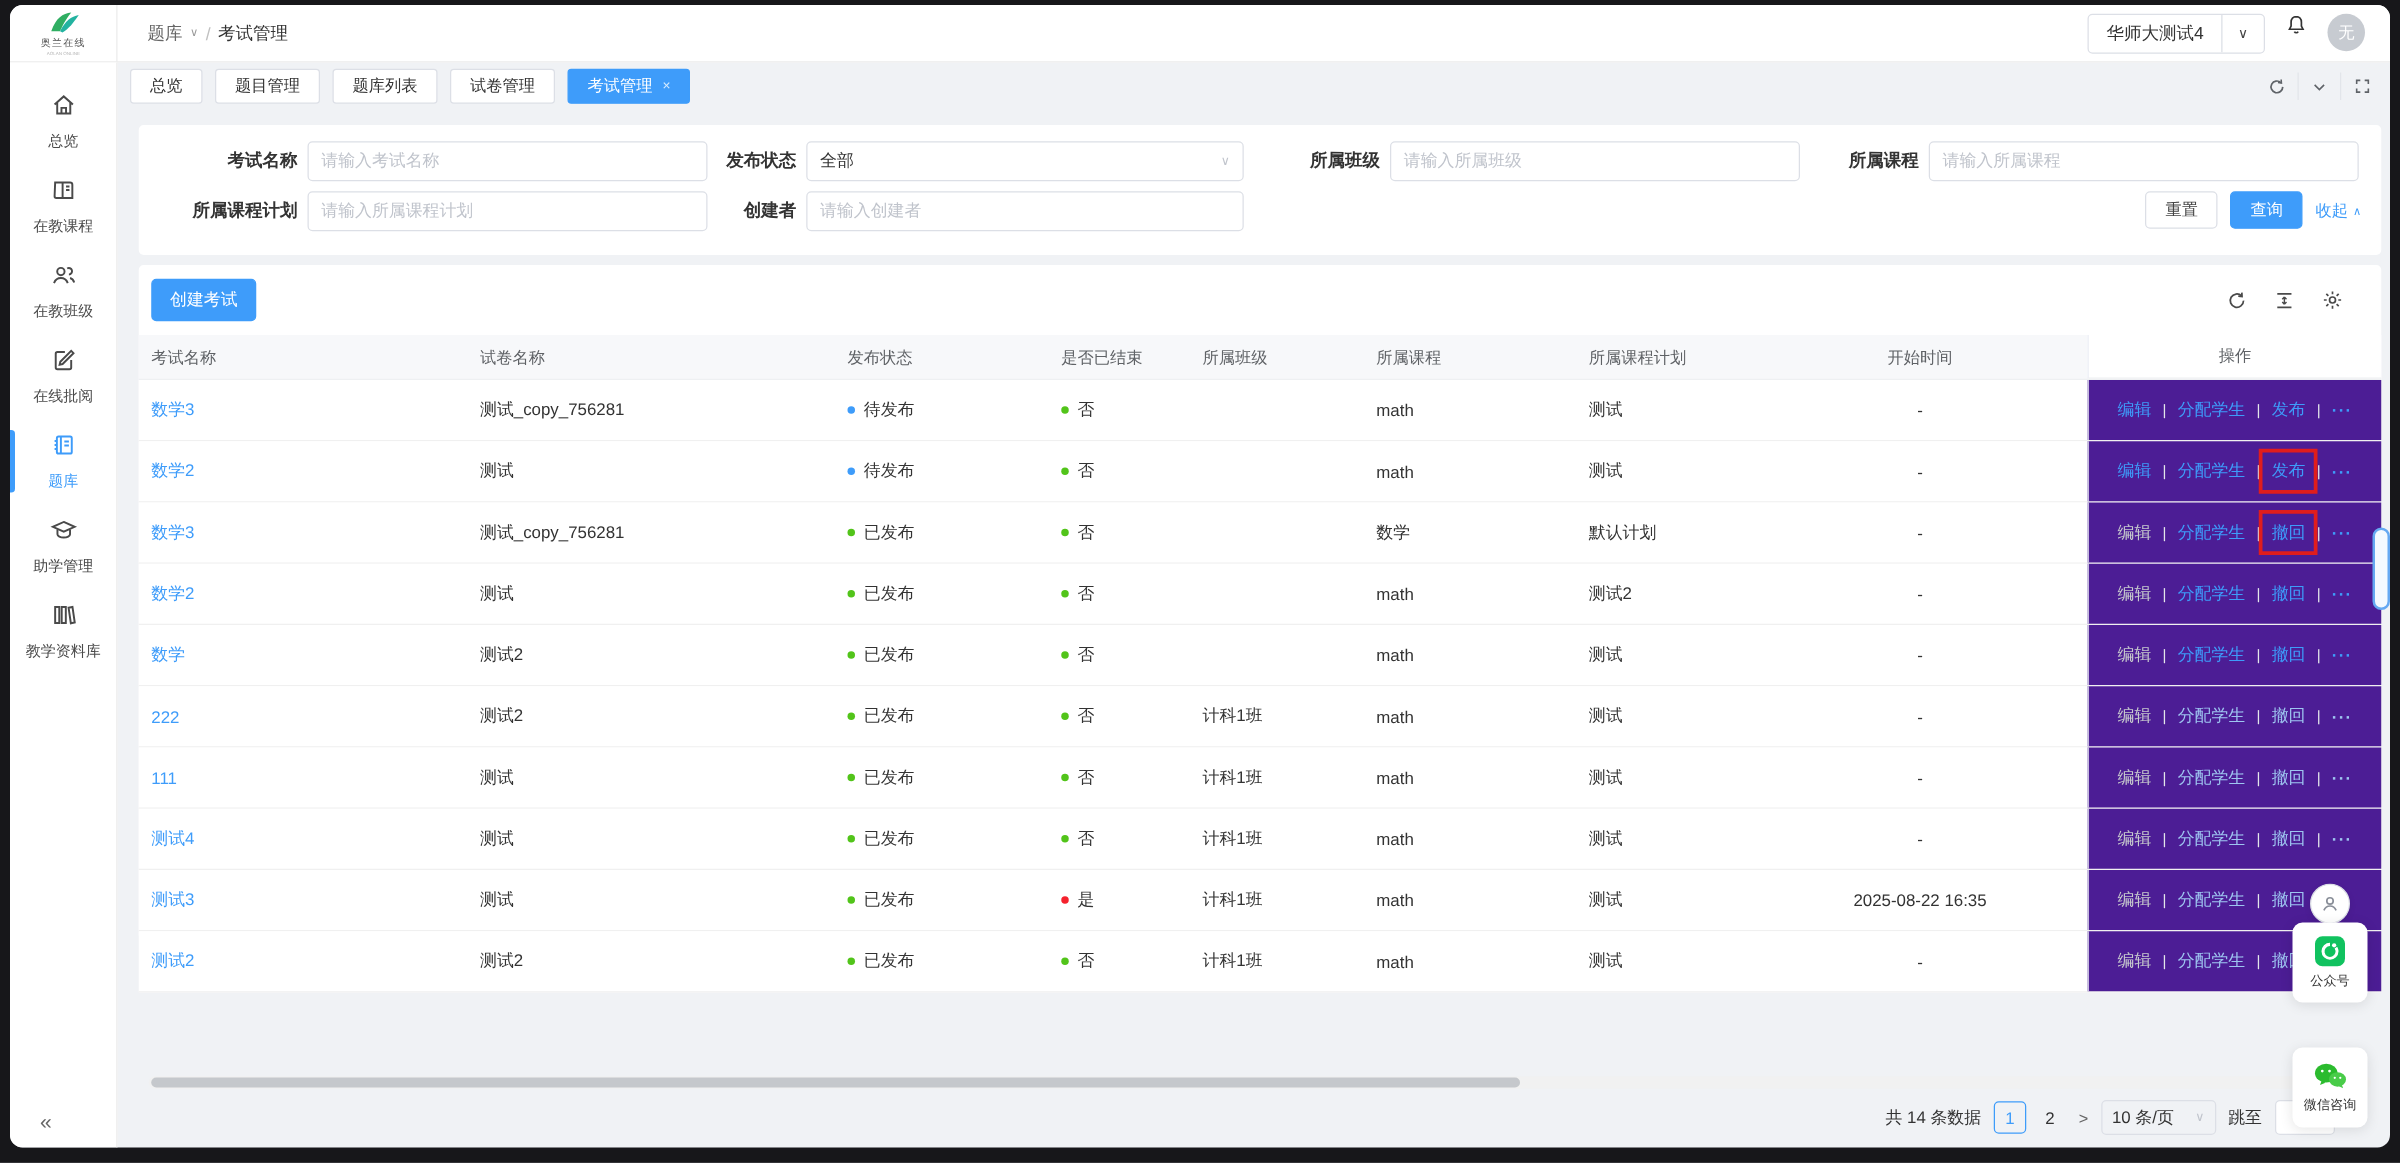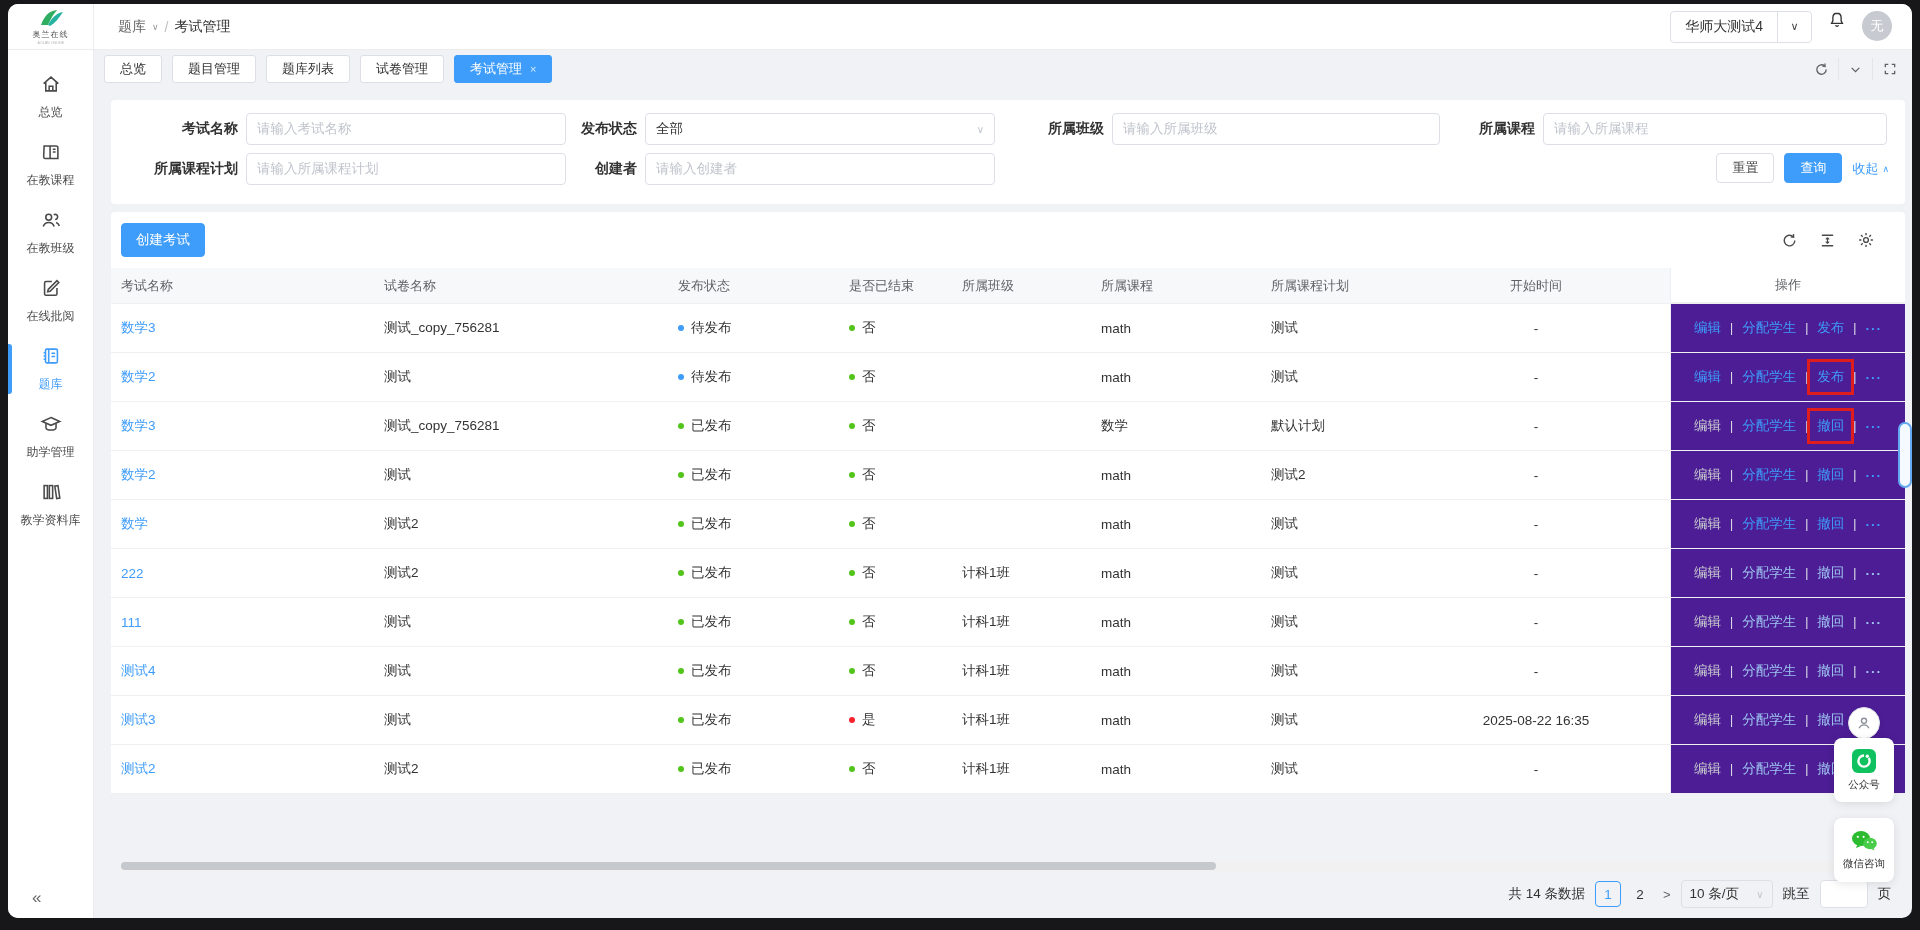--- a/index.html
+++ b/index.html
@@ -104,21 +104,21 @@
   .pnext { color:#666; font-size:13px; cursor:pointer; }
   .psize { width:92px; height:28px; border:1px solid #dcdfe6; border-radius:4px; display:flex; align-items:center; justify-content:space-between; padding:0 8px; cursor:pointer; }
   .psize .scaret { color:#c0c4cc; font-size:10px; }
   .pjump-in { width:48px; height:28px; border:1px solid #dcdfe6; border-radius:4px; background:#fff; }
 
   
   .scrollpill { position:absolute; right:0px; top:372px; width:14px; height:66px; border:2px solid #65a9f2; background:#f4faff; border-radius:8px; }
   .float-badge { position:absolute; right:32px; top:657px; width:32px; height:32px; border-radius:50%; background:#fff; border:1px solid #dcdfe6; display:flex; align-items:center; justify-content:center; box-shadow:0 2px 6px rgba(0,0,0,.08); cursor:pointer; }
   .fcard { position:absolute; right:18px; width:60px; height:64px; background:#fff; border-radius:8px; box-shadow:0 2px 10px rgba(0,0,0,.10); display:flex; flex-direction:column; align-items:center; justify-content:center; gap:4px; cursor:pointer; }
   .fcard .flabel2 { font-size:10.5px; color:#333; }
-  .fc1 { top:688px; } .fc2 { top:768px; }
+  .fc1 { top:688px; } .fc2 { top:788px; }
 </style>
 </head>
 <body>
 
 <div class="frame">
   <div class="app">
 
     <div class="header">
       <div class="logo-cell">
         <svg width="28" height="20" viewBox="0 0 28 20">

